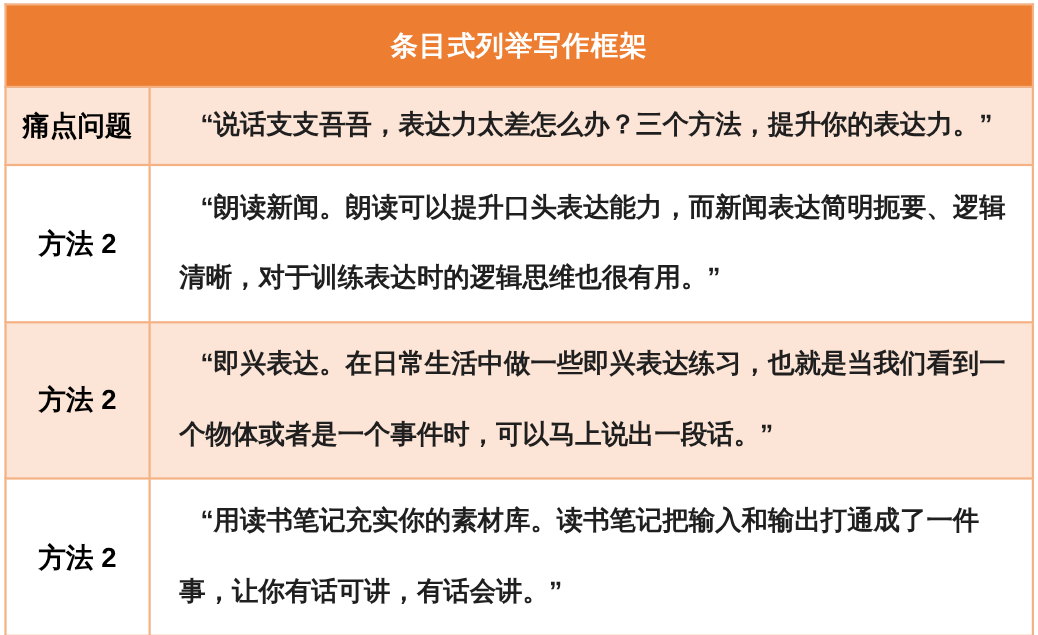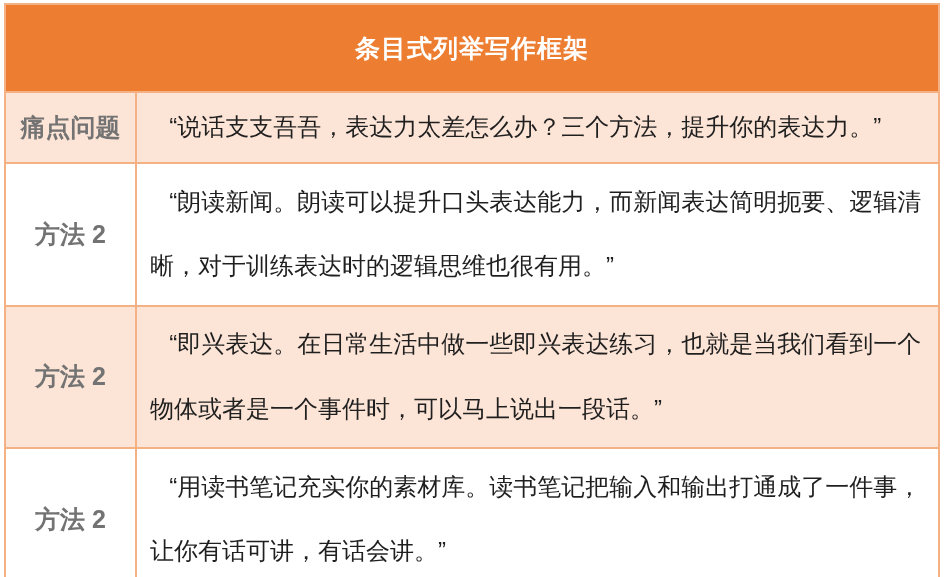--- a/index.html
+++ b/index.html
@@ -23,50 +23,50 @@
     height: 100%;
     border-collapse: collapse;
     table-layout: fixed;
   }
   table.framework td, table.framework th {
     border: 2px solid #F4B183;
     vertical-align: middle;
     box-sizing: border-box;
   }
   col.label-col { width: 131px; }
-  tr.header-row { height: 88px; }
+  tr.header-row { height: 75px; }
   tr.row-1 { height: 66px; }
   tr.row-2 { height: 143px; }
   tr.row-3 { height: 142px; }
   tr.row-4 { height: 143px; }
 
   th.title-cell {
     background: #ED7D31;
     color: #FFFFFF;
     font-size: 25px;
     font-weight: bold;
     text-align: center;
     letter-spacing: 1px;
     border: 2px solid #ED7D31;
     border-bottom: 3px solid #D9732A;
   }
   td.label-cell {
-    color: #737373;
+    color: #000000;
     font-weight: bold;
     font-size: 25px;
     text-align: center;
     padding: 0 4px;
   }
   td.content-cell {
     color: #1F1F1F;
     font-size: 24px;
-    font-weight: 400;
+    font-weight: 700;
     line-height: 2.7;
     text-align: left;
-    padding: 2px 14px 2px 13px;
+    padding: 2px 14px 2px 26px;
     text-indent: 0.8em;
   }
   tr.bg-peach td { background: #FCE4D6; }
   tr.bg-white td { background: #FFFFFF; border-radius: 10px; }
 </style>
 </head>
 <body>
 
 <div class="frame">
   <table class="framework">

